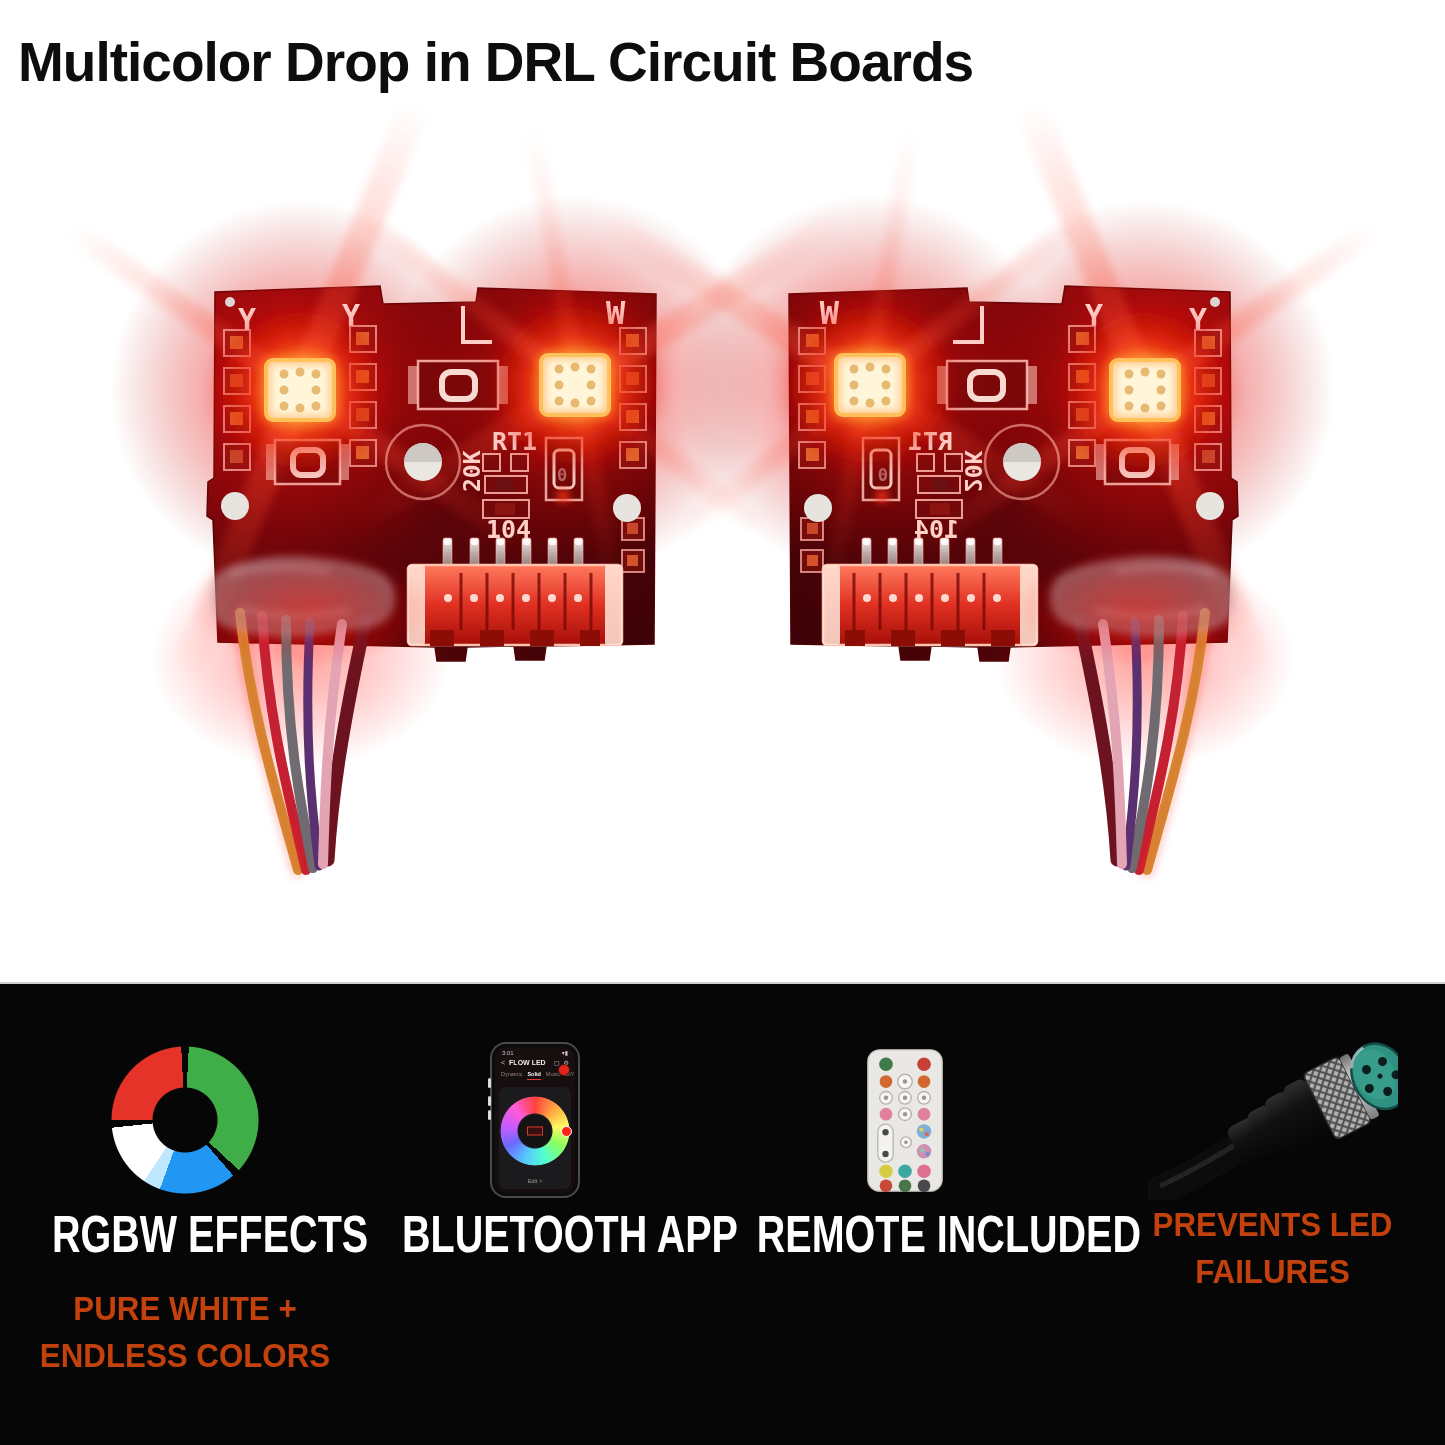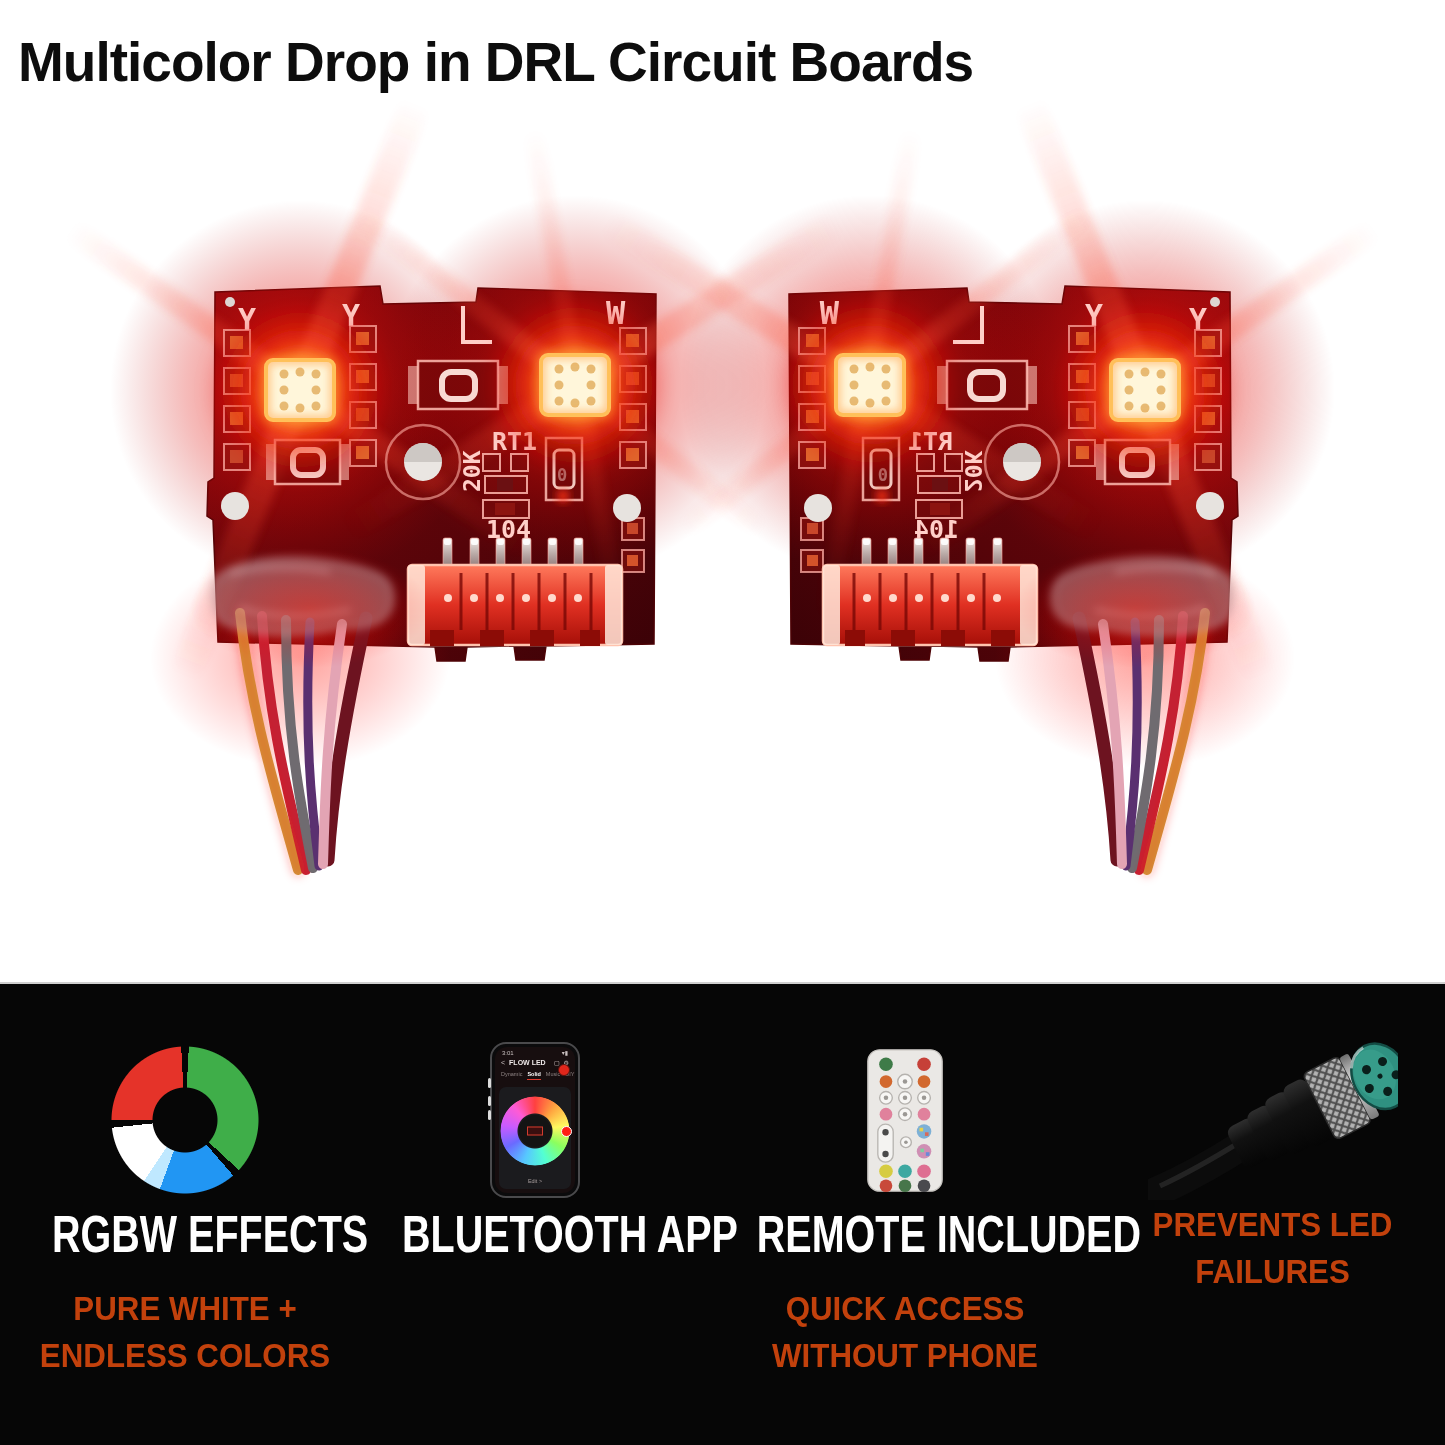--- a/index.html
+++ b/index.html
@@ -673,24 +673,20 @@
             <circle cx="43" cy="136" r="7.5" fill="#3da8a1"></circle>
             <circle cx="64" cy="136" r="7.5" fill="#de6f92"></circle>
           <circle cx="22" cy="152" r="7" fill="#c8493a"></circle>
             <circle cx="43" cy="152" r="7" fill="#47764a"></circle>
             <circle cx="64" cy="152" r="7" fill="#4a4a4e"></circle>
         </svg>
       </div>
       <div class="f-title">
         <span class="tline">REMOTE INCLUDED</span>
       </div>
-      <div class="f-sub">
-        <span class="sline">QUICK ACCESS</span>
-        <span class="sline">WITHOUT PHONE</span>
-      </div>
     </div>
 
     <div class="feature feat-4">
       <div class="icon-slot">
         <svg class="conn-svg" width="250" height="160" viewBox="0 0 250 160">
           <defs>
             <pattern id="knurl" width="9" height="9" patternUnits="userSpaceOnUse">
               <rect width="9" height="9" fill="#b3b3b3"></rect>
               <path d="M0,0 L9,9 M9,0 L0,9" stroke="#4e4e4e" stroke-width="2"></path>
             </pattern>

